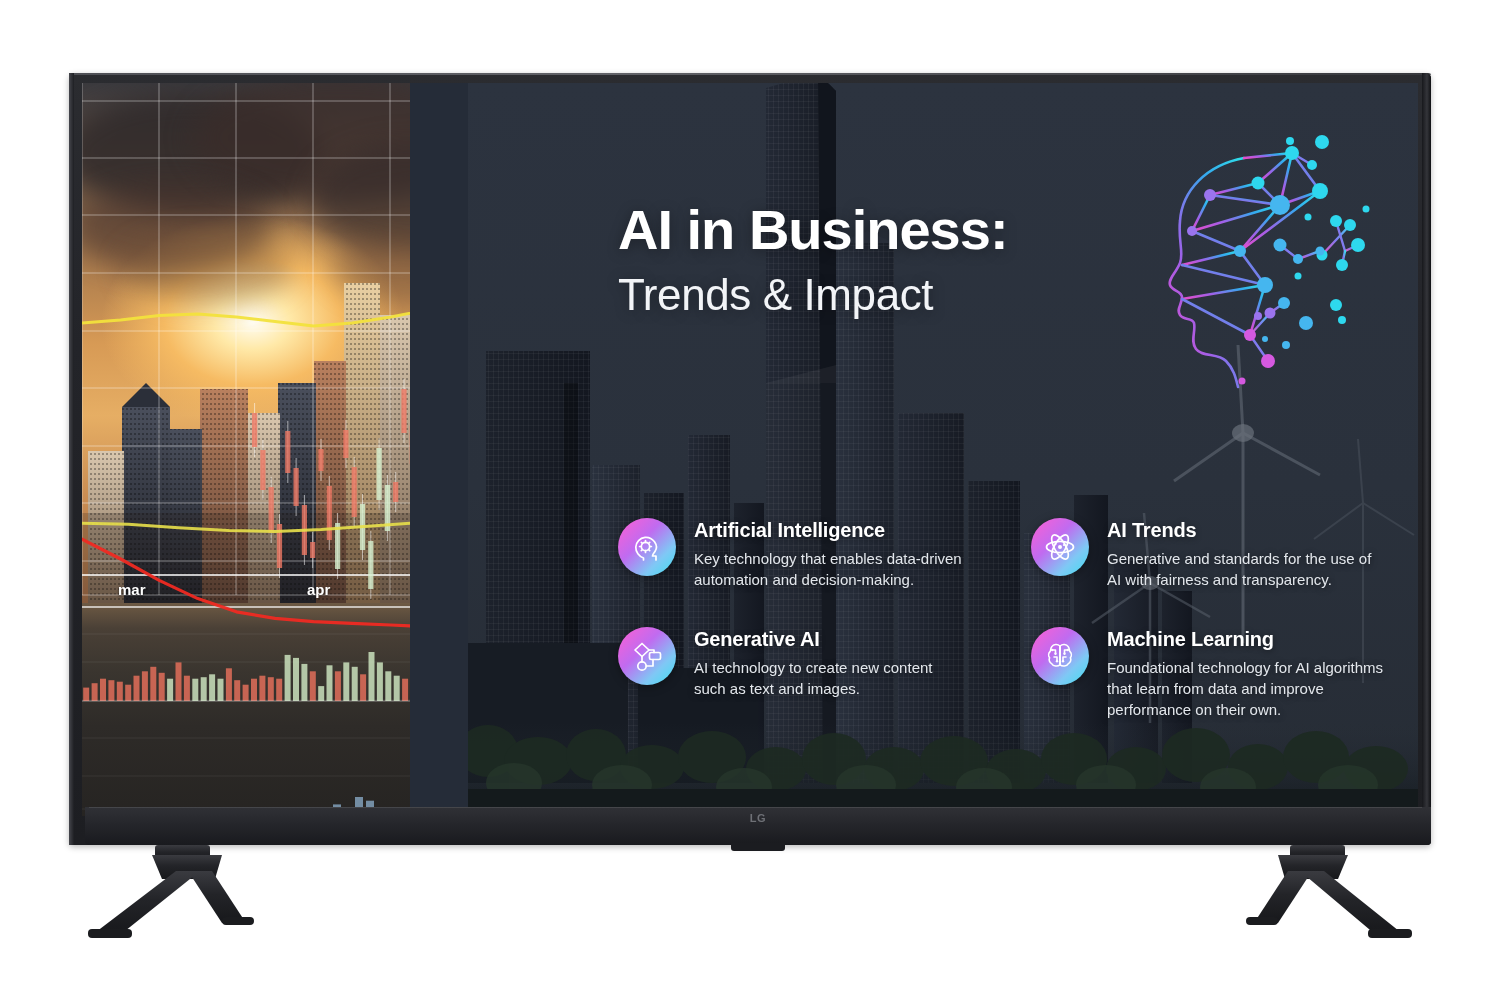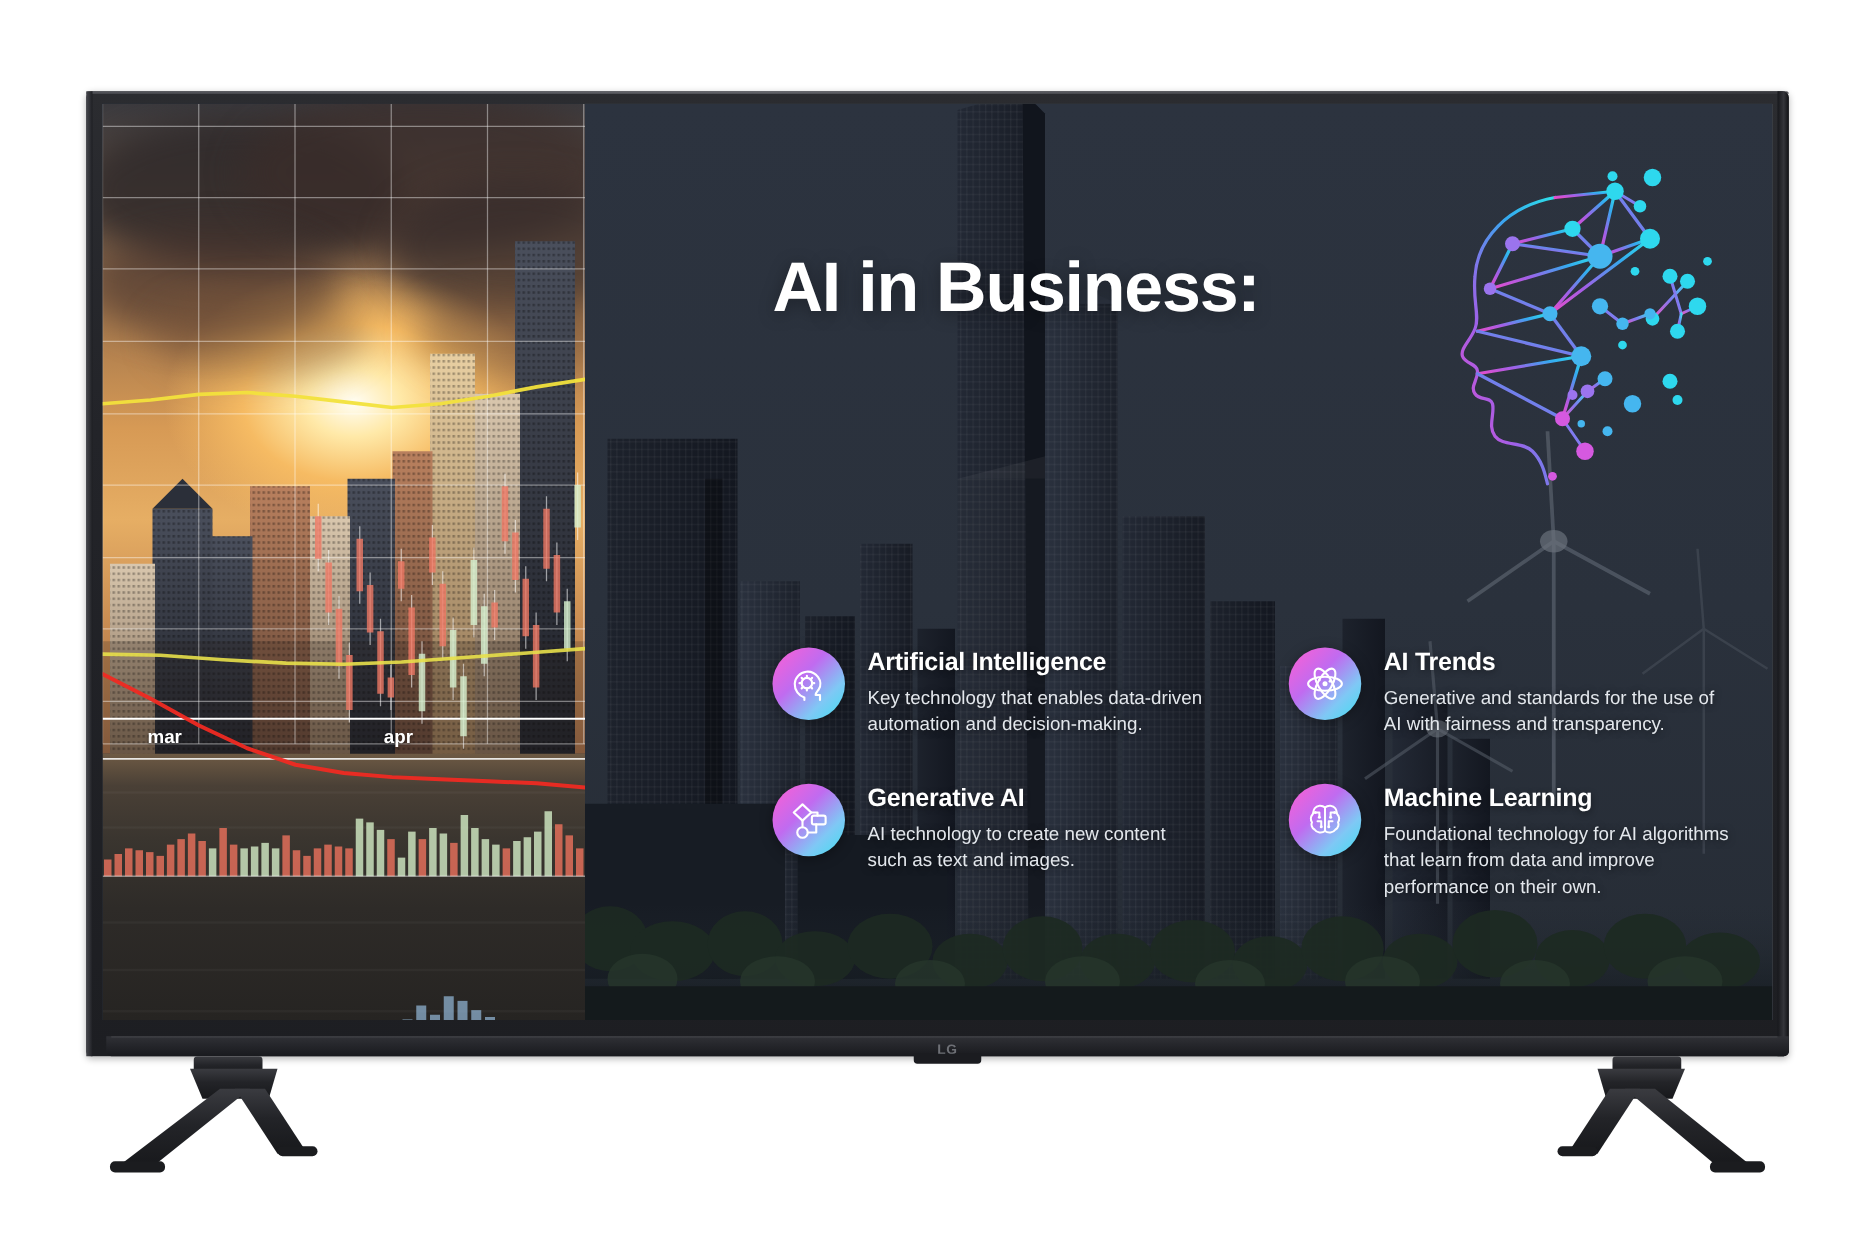--- a/index.html
+++ b/index.html
@@ -26,21 +26,21 @@
     background:linear-gradient(90deg,#17181c,#34353a 55%,#101114);
     border-radius:0 5px 4px 0;
   }
   .tv-edge-left{
     position:absolute;left:0;top:0;bottom:0;width:5px;
     background:linear-gradient(90deg,#46474d,#1e1f23);
   }
 
   
   .tv-chin{
-    position:absolute;left:16px;right:0;bottom:0;height:16px;
+    position:absolute;left:16px;right:0;bottom:0;height:38px;
     background:linear-gradient(180deg,#303136 0%,#25262b 45%,#191a1e 100%);
     border-radius:0 0 4px 4px;
   }
   .tv-chin-line{position:absolute;left:4px;right:9px;top:0;height:1px;background:rgba(255,255,255,.10);}
   .lg-logo{
     position:absolute;left:50%;transform:translateX(-50%);top:5px;
     font-size:11px;letter-spacing:.5px;color:#6e7076;font-weight:700;
     font-family:"Liberation Sans",sans-serif;
   }
   .lg-nub{
@@ -48,21 +48,21 @@
     width:54px;height:8px;background:#1b1c20;border-radius:0 0 3px 3px;
   }
 
   
   #screen{
     position:absolute;left:13px;top:10px;width:1336px;height:733px;
     background:#252c38;overflow:hidden;
   }
 
   
-  #photo{position:absolute;left:0;top:0;width:386px;height:733px;overflow:hidden;}
+  #photo{position:absolute;left:0;top:0;width:328px;height:733px;overflow:hidden;}
 
   
   .sky{
     position:absolute;left:0;top:0;right:0;height:520px;
     background:
       radial-gradient(ellipse 210px 150px at 52% 46%, #fffdf4 0%, #ffe9a8 18%, #f6bb63 42%, rgba(214,140,70,0) 72%),
       linear-gradient(180deg,#3b3a3e 0%,#6d5645 18%,#a87a4d 34%,#d79a55 50%,#e6ae64 64%,#c98c52 80%,#9d6a46 100%);
   }
   .cloud{position:absolute;border-radius:50%;filter:blur(13px);}
   .c1{left:-20px;top:10px;width:260px;height:120px;background:rgba(44,38,40,.78);}
@@ -483,20 +483,21 @@
             <ellipse cx="516" cy="704" rx="28" ry="19"></ellipse>
             <ellipse cx="638" cy="702" rx="30" ry="20"></ellipse>
             <ellipse cx="760" cy="704" rx="28" ry="19"></ellipse>
             <ellipse cx="880" cy="702" rx="30" ry="20"></ellipse>
           </g>
           <rect x="0" y="706" width="950" height="30" fill="#141a1c"></rect>
         </svg>
 
         <div class="title-wrap">
           <div class="title-main">AI in Business:</div>
+          <div class="title-sub">Trends &amp; Impact</div>
         </div>
 
         <svg id="brain-graphic" viewBox="0 0 270 290">
           <defs>
             <linearGradient id="bg1" x1="0" y1="1" x2="1" y2="0">
               <stop offset="0" stop-color="#e94bc8"></stop>
               <stop offset="35%" stop-color="#a060e8"></stop>
               <stop offset="70%" stop-color="#35a9ef"></stop>
               <stop offset="100%" stop-color="#2ee0e8"></stop>
             </linearGradient>

